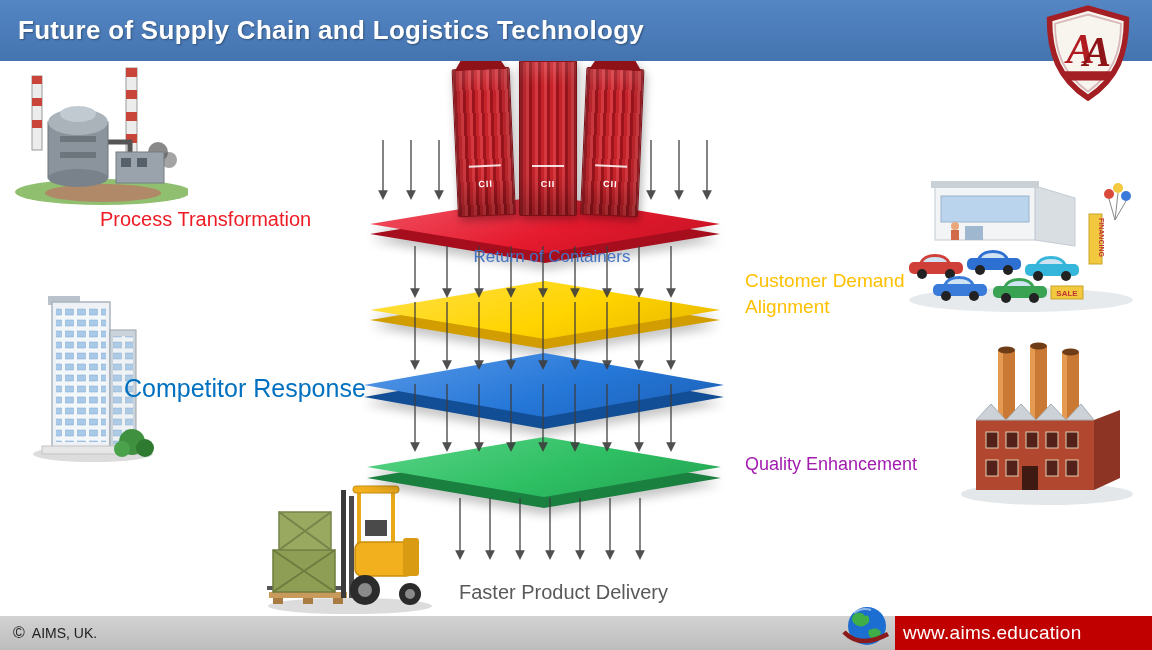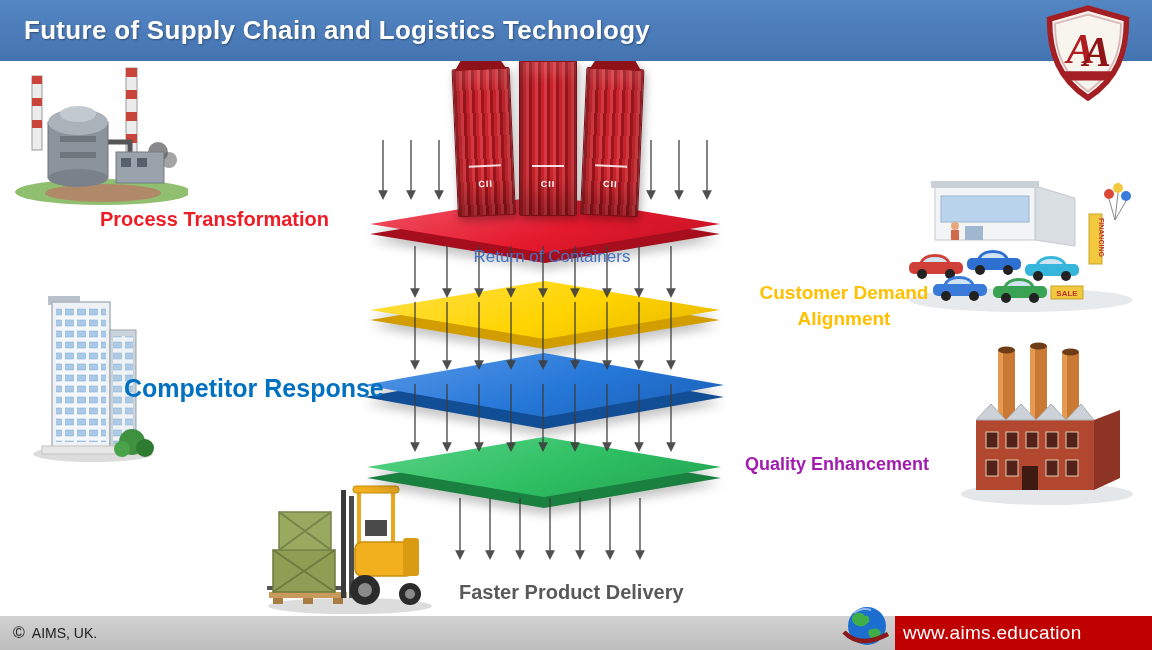--- a/index.html
+++ b/index.html
@@ -3,21 +3,21 @@
 <meta charset="utf-8">
 <style>
   * { margin:0; padding:0; box-sizing:border-box; }
   html,body { width:1152px; height:650px; }
   body { font-family:"Liberation Sans", sans-serif; background:#ffffff; overflow:hidden; }
 
   .slide { position:relative; width:1152px; height:650px; background:#ffffff; overflow:hidden; }
 
   
   .topbar { position:absolute; top:0; left:0; width:1152px; height:61px;
-            background:linear-gradient(#5486c4,#4474b0); display:flex; align-items:center; padding-left:24px; z-index:8; }
+            background:linear-gradient(#5486c4,#4474b0); display:flex; align-items:center; padding-left:18px; z-index:8; }
   .topbar .title { color:#ffffff; font-size:26px; font-weight:bold; letter-spacing:.3px;
                    text-shadow:1px 1px 2px rgba(0,0,0,.35); }
   .logo { position:absolute; top:5px; right:20px; width:88px; height:96px; z-index:20; }
 
   
   .bottombar { position:absolute; bottom:0; left:0; width:1152px; height:34px; display:flex; z-index:10; }
   .foot-left { flex:1; background:linear-gradient(#d2d2d2,#bdbdbd); display:flex; align-items:center;
                gap:7px; padding-left:13px; color:#222; font-size:14px; }
   .foot-left .copy { font-size:16px; line-height:1; }
   .foot-right { width:257px; background:#c00000; color:#ffffff; display:flex; align-items:center;
@@ -55,24 +55,24 @@
   .cont-l { transform:rotate(-2.5deg); }
   .cont-r { transform:rotate(2.5deg); }
   .cont-top { position:absolute; top:-9px; left:2px; right:2px; height:10px; background:#8f1219;
               clip-path:polygon(12% 0, 88% 0, 100% 100%, 0 100%); }
   .cont::before { content:""; position:absolute; left:22%; bottom:48px; width:56%; height:2px;
                   background:rgba(255,255,255,.85); }
   .cont-label { position:absolute; bottom:26px; left:0; width:100%; text-align:center; color:#fff;
                 font-size:9px; font-weight:bold; letter-spacing:1px; }
 
   
-  .lbl { position:absolute; z-index:5; font-weight:bold; }
+  .lbl { position:absolute; z-index:5; font-weight:normal; }
   .lbl-process    { left:100px; top:208px; font-size:20px; color:#ee1c25; }
   .lbl-return     { left:452px; top:247px; width:200px; text-align:center; font-size:17px; font-weight:normal; color:#4472c4; }
-  .lbl-customer   { left:745px; top:280px; width:198px; font-size:19px; color:#ffc000; line-height:1.35;text-align:center; }
+  .lbl-customer   { left:745px; top:268px; width:198px; font-size:19px; color:#ffc000; line-height:1.35; }
   .lbl-competitor { left:124px; top:374px; font-size:25px; color:#0070c0; }
   .lbl-quality    { left:745px; top:454px; font-size:18px; color:#a21caf; }
   .lbl-faster     { left:428px; top:581px; font-size:20px; color:#595959;margin-left:31px; }
 
   
   .illus { position:absolute; z-index:1; }
   .illus-factory-left  { left:8px;   top:62px;  width:180px; height:145px; }
   .illus-building      { left:28px;  top:296px; width:130px; height:168px; }
   .illus-forklift      { left:265px; top:470px; width:175px; height:146px; }
   .illus-dealership    { left:905px; top:168px; width:232px; height:148px; }

